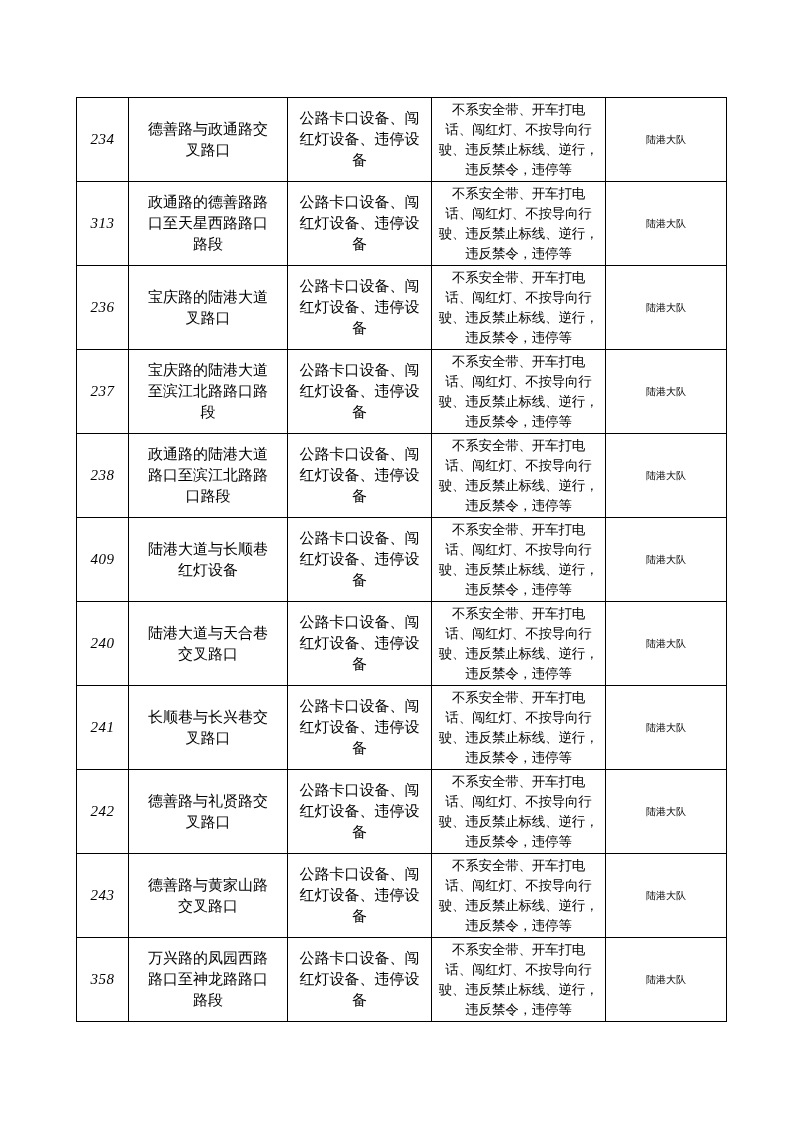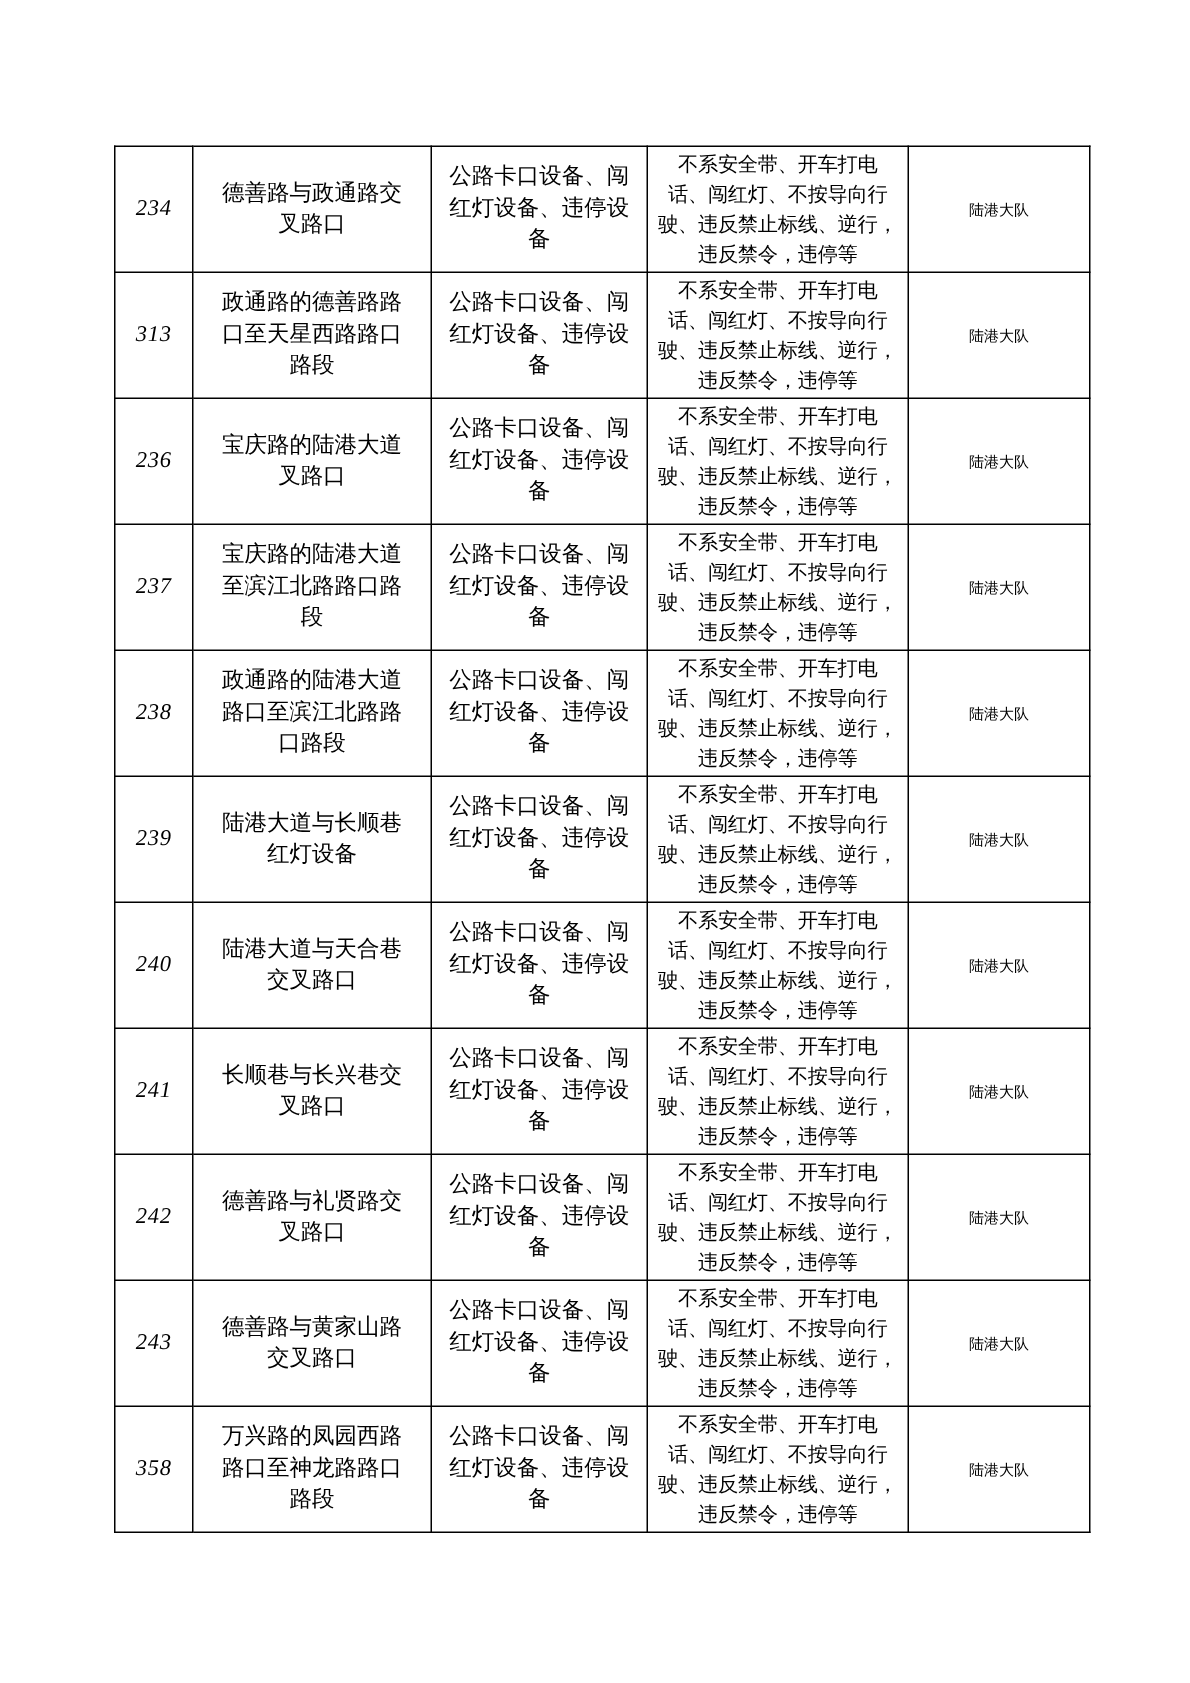--- a/index.html
+++ b/index.html
@@ -115,21 +115,21 @@
         <td class="c-eq">公路卡口设备、闯
 红灯设备、违停设
 备</td>
         <td class="c-vio">不系安全带、开车打电
 话、闯红灯、不按导向行
 驶、违反禁止标线、逆行，
 违反禁令，违停等</td>
         <td class="c-unit">陆港大队</td>
       </tr>
       <tr>
-        <td class="c-no">239</td>
+        <td class="c-no">409</td>
         <td class="c-loc">陆港大道与长顺巷
 红灯设备</td>
         <td class="c-eq">公路卡口设备、闯
 红灯设备、违停设
 备</td>
         <td class="c-vio">不系安全带、开车打电
 话、闯红灯、不按导向行
 驶、违反禁止标线、逆行，
 违反禁令，违停等</td>
         <td class="c-unit">陆港大队</td>

